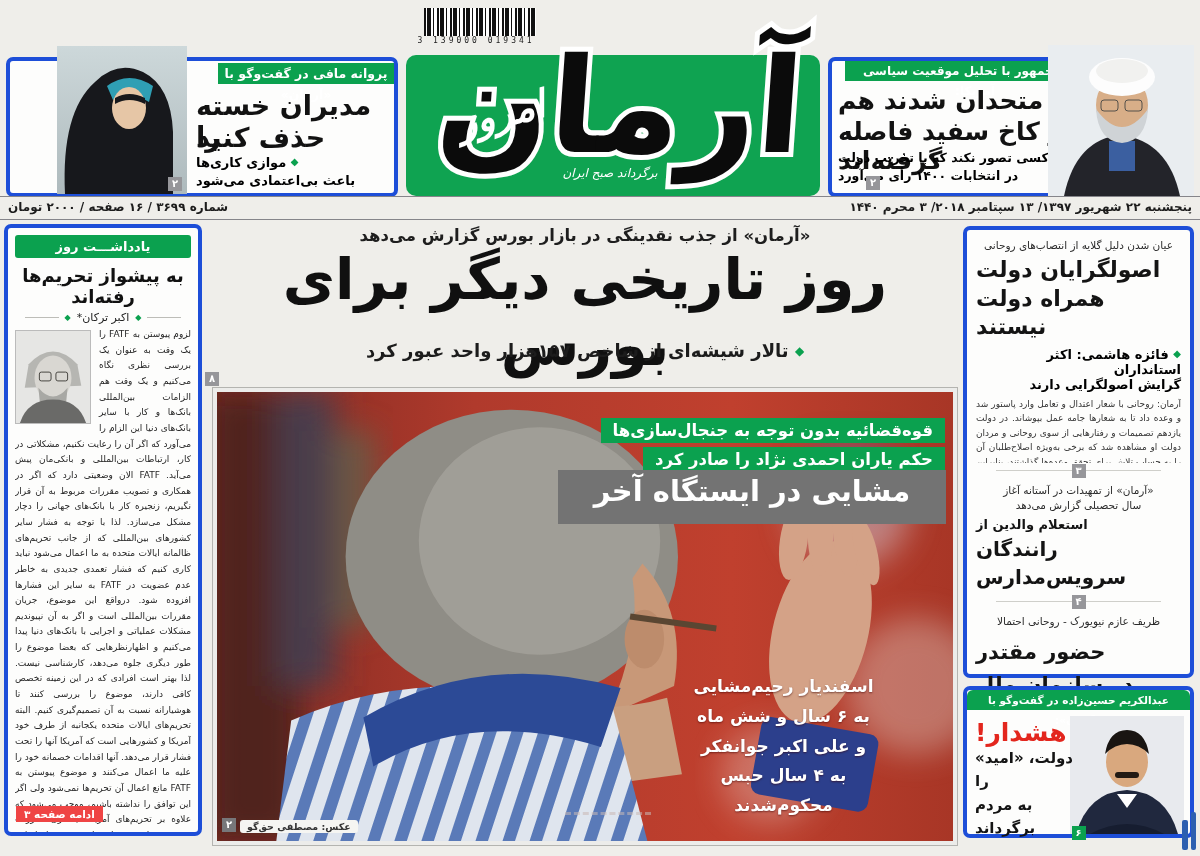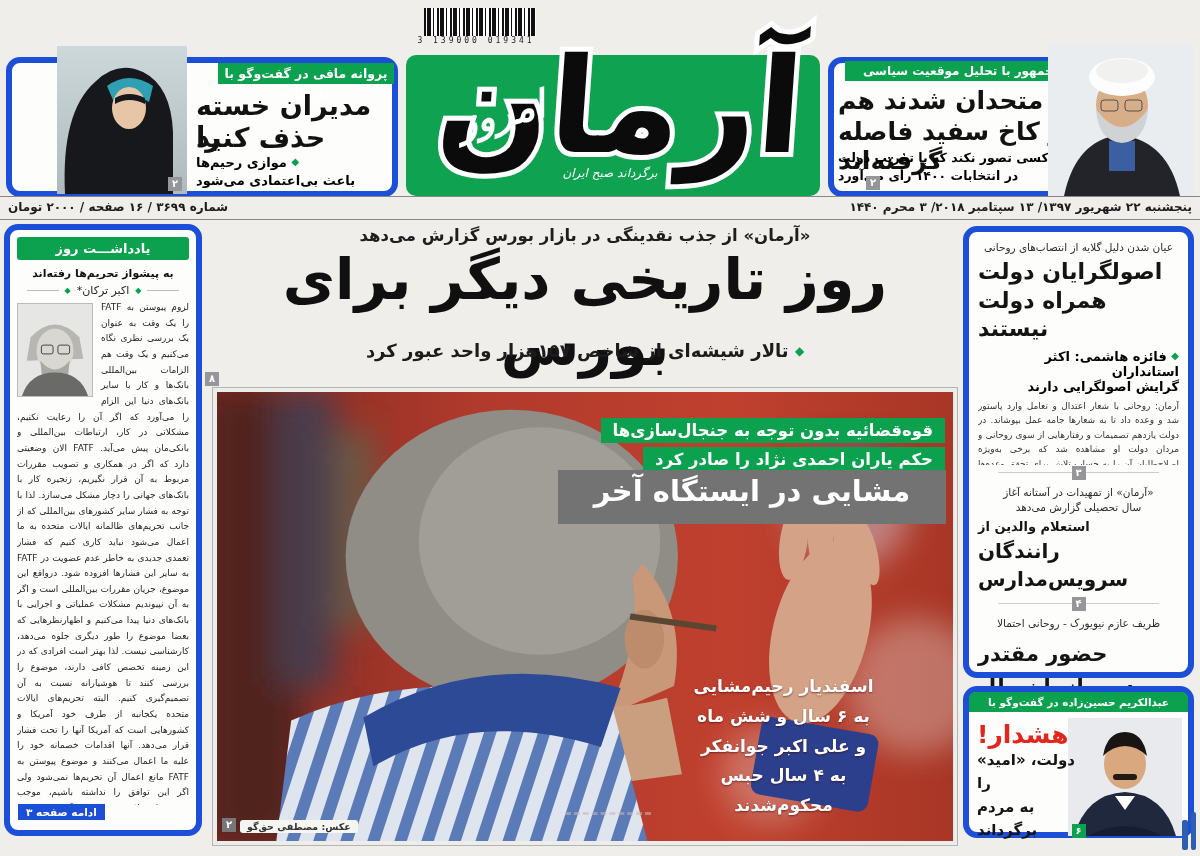--- a/index.html
+++ b/index.html
@@ -1,20 +1,20 @@
 <!DOCTYPE html>
 <html dir="rtl" lang="fa"><head>
 <meta charset="utf-8">
 <style>
   * { margin:0; padding:0; box-sizing:border-box; }
   html,body { width:1200px; height:856px; }
   body { font-family:"DejaVu Sans", sans-serif; background:#dddcd8; overflow:hidden; }
   #page { position:relative; width:1200px; height:856px; background:#efeeea; direction:rtl; }
   .abs { position:absolute; }
-  .card { background:#fdfdfc; border:6px solid #1d4ed8; border-radius:14px; }
+  .card { background:#fdfdfc; border:4px solid #1d4ed8; border-radius:7px; }
   .green-bar { background:#0ba14f; color:#fff; font-weight:bold; }
   .marker { width:14px; height:14px; background:#96969a; color:#fff; font-size:10px;
             text-align:center; line-height:14px; font-weight:bold; }
   .marker.green { background:#0ba14f; }
   .diamond { color:#0ba14f; font-size:10px; vertical-align:2px; }
   .hl { color:#121212; font-weight:bold; }
   .rule { background:#85858a; height:1px; }
   
   #barcode-bars { width:112px; height:28px;
      background:repeating-linear-gradient(90deg,#111 0 2px,#fff 2px 3px,#111 3px 7px,#fff 7px 9px,#111 9px 10px,#fff 10px 13px); }
@@ -69,21 +69,21 @@
       <ellipse cx="72" cy="62" rx="17" ry="21" fill="#e6c6a6"></ellipse>
       <path d="M58,52 Q72,44 88,52 L88,58 Q72,50 58,58 Z" fill="#17181c"></path>
     </svg>
   </div>
   <div class="green-bar abs" style="left:218px; top:63px; width:176px; height:21px; font-size:12.5px;
        line-height:21px; text-align:center; z-index:4;">پروانه مافی در گفت‌وگو با «آرمان»</div>
   <div class="hl abs" style="left:196px; top:90px; width:198px; font-size:27px; text-align:left; z-index:4;">مدیران خسته را</div>
   <div class="hl abs" style="left:196px; top:122px; width:198px; font-size:27px; text-align:left; z-index:4;">حذف کنید</div>
   <div class="abs" style="left:196px; top:155px; width:198px; font-size:13px; font-weight:bold; text-align:left; z-index:4;">
     <span class="diamond">◆</span>
-    <span>موازی رحیم‌ها</span>
+    <span>موازی کاری‌ها</span>
   </div>
   <div class="abs" style="left:196px; top:173px; width:198px; font-size:13px; font-weight:bold; text-align:left; z-index:4;">باعث بی‌اعتمادی می‌شود</div>
   <div class="marker abs" style="left:168px; top:177px; z-index:5;">۲</div>
 
   <div class="card abs" style="left:828px; top:57px; width:366px; height:140px;"></div>
   <div class="abs" style="left:1048px; top:45px; width:146px; height:151px; z-index:3;">
     <svg width="146" height="151" viewBox="0 0 146 151" preserveAspectRatio="none">
       <rect width="146" height="151" fill="#e9edf0"></rect>
       <path d="M16,151 Q28,94 73,90 Q120,96 132,151 Z" fill="#23242a"></path>
       <rect x="61" y="96" width="26" height="30" fill="#3b5fa0"></rect>
@@ -233,41 +233,41 @@
       <div style="color:#e3261d; font-size:25px; font-weight:bold;">هشدار!</div>
       <div style="font-size:15px; font-weight:bold; color:#141414; line-height:1.55;">دولت، «امید» را</div>
       <div style="font-size:15px; font-weight:bold; color:#141414; line-height:1.55;">به مردم</div>
       <div style="font-size:15px; font-weight:bold; color:#141414; line-height:1.55;">برگرداند</div>
     </div>
     <div class="marker green abs" style="right:50%; bottom:-6px; transform:translateX(50%);">۶</div>
   </div>
 
   <div class="card abs" style="left:4px; top:224px; width:198px; height:612px; padding:7px;">
     <div class="green-bar" style="height:23px; line-height:23px; font-size:13px; text-align:center; border-radius:3px;">یادداشـــت روز</div>
-    <div style="font-size:11px; font-weight:bold; text-align:center; margin-top:7px; color:#111;">به پیشواز تحریم‌ها رفته‌اند</div>
+    <div style="font-size:18px; font-weight:bold; text-align:center; margin-top:7px; color:#111;">به پیشواز تحریم‌ها رفته‌اند</div>
     <div style="display:flex; align-items:center; gap:6px; margin:4px 10px 2px;">
       <div style="flex:1; height:1px; background:#bdbdb8;"></div>
       <span class="diamond" style="font-size:8px;">◆</span>
       <span style="font-size:11px; color:#222;">اکبر ترکان*</span>
       <span class="diamond" style="font-size:8px;">◆</span>
       <div style="flex:1; height:1px; background:#bdbdb8;"></div>
     </div>
     <div id="note-body" style="height:505px; margin-top:3px;">
       <svg id="note-photo" viewBox="0 0 76 94" preserveAspectRatio="none">
         <rect width="76" height="94" fill="#e6e6e4"></rect>
         <path d="M13,34 Q38,8 63,34 L67,56 L9,58 Z" fill="#b6b6b2"></path>
         <ellipse cx="38" cy="48" rx="19" ry="23" fill="#d9d7d2"></ellipse>
         <path d="M23,58 Q38,76 53,58 L51,78 Q38,88 25,78 Z" fill="#a8a8a4"></path>
         <rect x="24" y="42" width="12" height="9" rx="2" fill="none" stroke="#44423e"></rect>
         <rect x="41" y="42" width="12" height="9" rx="2" fill="none" stroke="#44423e"></rect>
         <path d="M4,94 Q12,70 38,70 Q64,70 72,94 Z" fill="#6a6a68"></path>
       </svg>
       <span>لزوم پیوستن به FATF را یک وقت به عنوان یک بررسی نظری نگاه می‌کنیم و یک وقت هم الزامات بین‌المللی بانک‌ها و کار با سایر بانک‌های دنیا این الزام را می‌آورد که اگر آن را رعایت نکنیم، مشکلاتی در کار، ارتباطات بین‌المللی و بانکی‌مان پیش می‌آید. FATF الان وضعیتی دارد که اگر در همکاری و تصویب مقررات مربوط به آن قرار نگیریم، زنجیره کار با بانک‌های جهانی را دچار مشکل می‌سازد. لذا با توجه به فشار سایر کشورهای بین‌المللی که از جانب تحریم‌های ظالمانه ایالات متحده به ما اعمال می‌شود نباید کاری کنیم که فشار تعمدی جدیدی به خاطر عدم عضویت در FATF به سایر این فشارها افزوده شود. درواقع این موضوع، جریان مقررات بین‌المللی است و اگر به آن نپیوندیم مشکلات عملیاتی و اجرایی با بانک‌های دنیا پیدا می‌کنیم و اظهارنظرهایی که بعضا موضوع را طور دیگری جلوه می‌دهد، کارشناسی نیست. لذا بهتر است افرادی که در این زمینه تخصص کافی دارند، موضوع را بررسی کنند تا هوشیارانه نسبت به آن تصمیم‌گیری کنیم. البته تحریم‌های ایالات متحده یکجانبه از طرف خود آمریکا و کشورهایی است که آمریکا آنها را تحت فشار قرار می‌دهد. آنها اقدامات خصمانه خود را علیه ما اعمال می‌کنند و موضوع پیوستن به FATF مانع اعمال آن تحریم‌ها نمی‌شود ولی اگر این توافق را نداشته باشیم، موجب می‌شود که علاوه بر تحریم‌های آمریکا، یکسری مقررات عمومی جهان هم برای ما محدودیت ایجاد کند که آن وقت فشارها مضاعف خواهد شد. بعضی از کشورها قبل از موعد ضرب‌الاجل تعیین شده علیه ما محدودیت‌هایی را اعمال می‌کنند. به نظر می‌رسد به پیشواز تحریم‌ها رفته‌اند و قبل از سررسید تاریخ‌های اعلام شده توسط دشمنان شروع به اعمال تحریم‌ها به صورت جدی کرده‌اند. کشورهای دیگری نسبت به ما محدودیت‌های شدیدتری اعمال کرده‌اند در حالی که هنوز تحریم‌ها فرا نرسیده و آنها به استقبال تحریم‌ها رفته‌اند. در این شرایط لزوم حضور ما در عرصه‌های دیپلماسی بیش از پیش باید مورد توجه واقع شود. سازمان ملل متحد جایگاهی است که باید در آنجا حضور فعال داشته باشیم. بعضا کسانی که نسبت به دیپلماسی ما محدودیت اعمال می‌کنند، متوجه نیستند که خودشان برای کشور فرصت‌های خوب را از بین می‌برند.</span>
     </div>
-    <div class="abs" style="left:8px; bottom:10px; background:#1d4ed8; color:#fff; font-size:10.5px;
+    <div class="abs" style="left:8px; bottom:10px; background:#ef4444; color:#fff; font-size:10.5px;
          font-weight:bold; padding:2px 8px;">ادامه صفحه ۳</div>
   </div>
 
   <div class="abs" style="left:1182px; top:812px; width:14px; height:38px; display:flex; gap:3px;">
     <div style="flex:1; background:#2d5fb0; border-radius:2px;"></div>
     <div style="flex:1; background:#2d5fb0; border-radius:2px; margin-top:8px;"></div>
   </div>
 
 </div>
 

